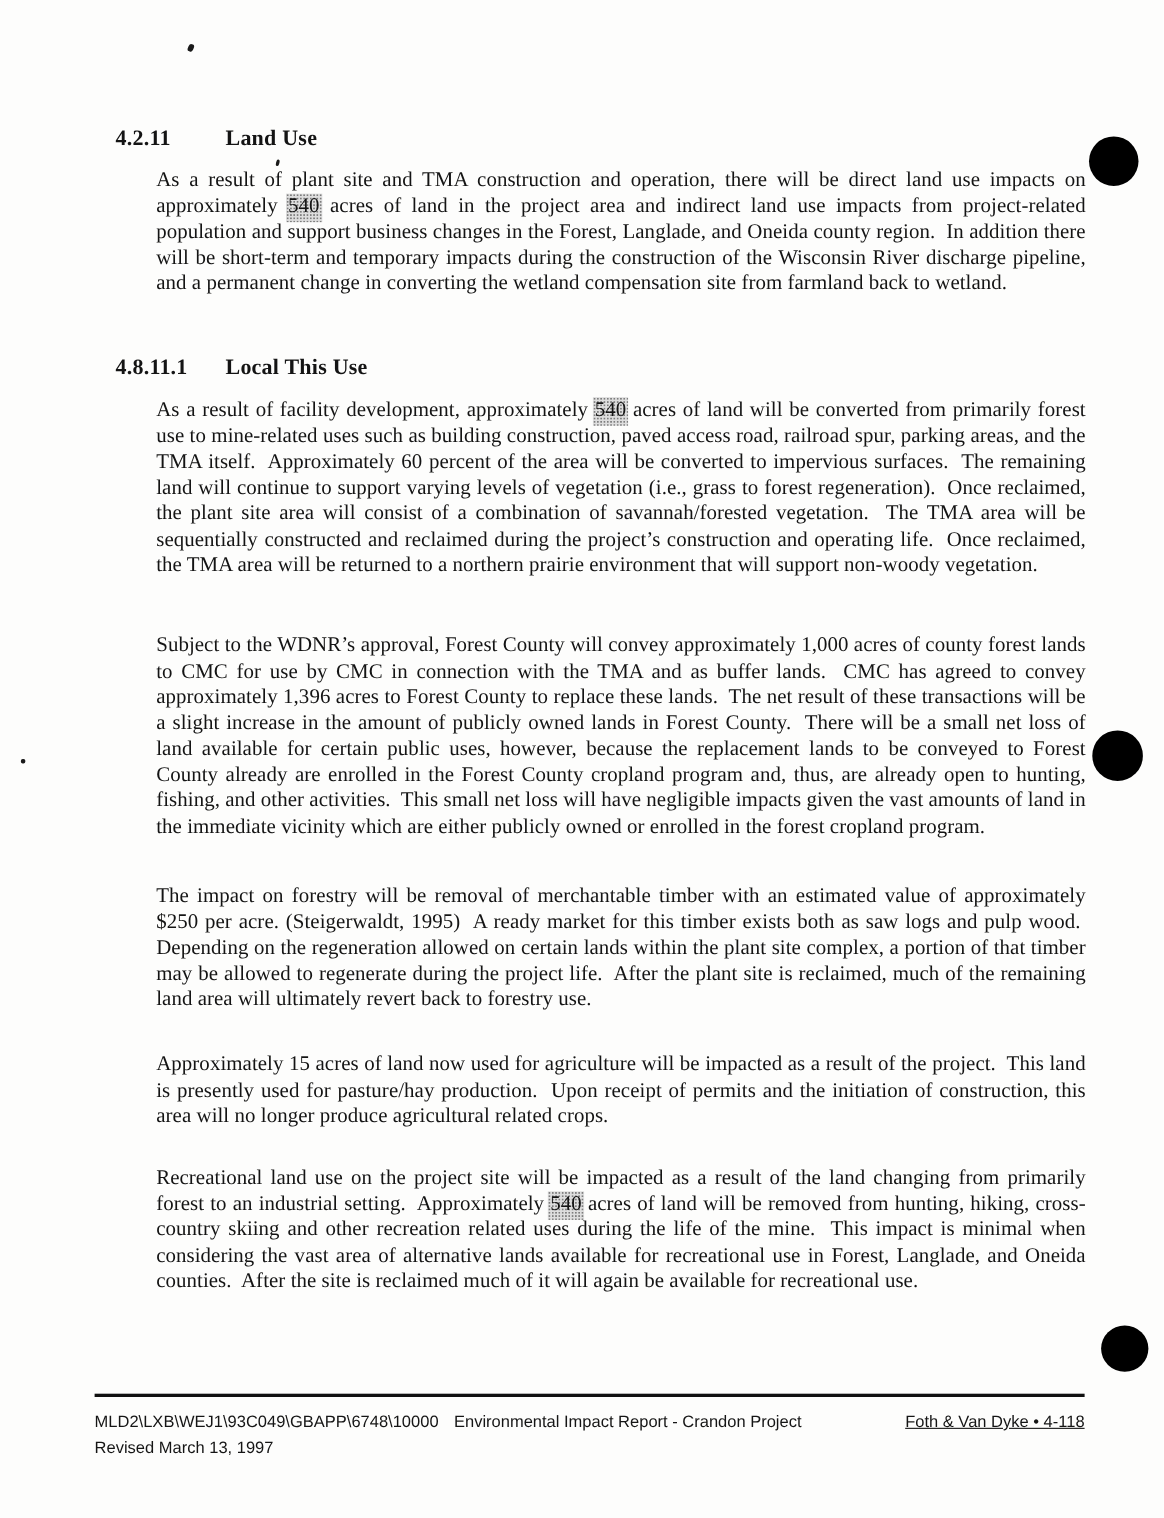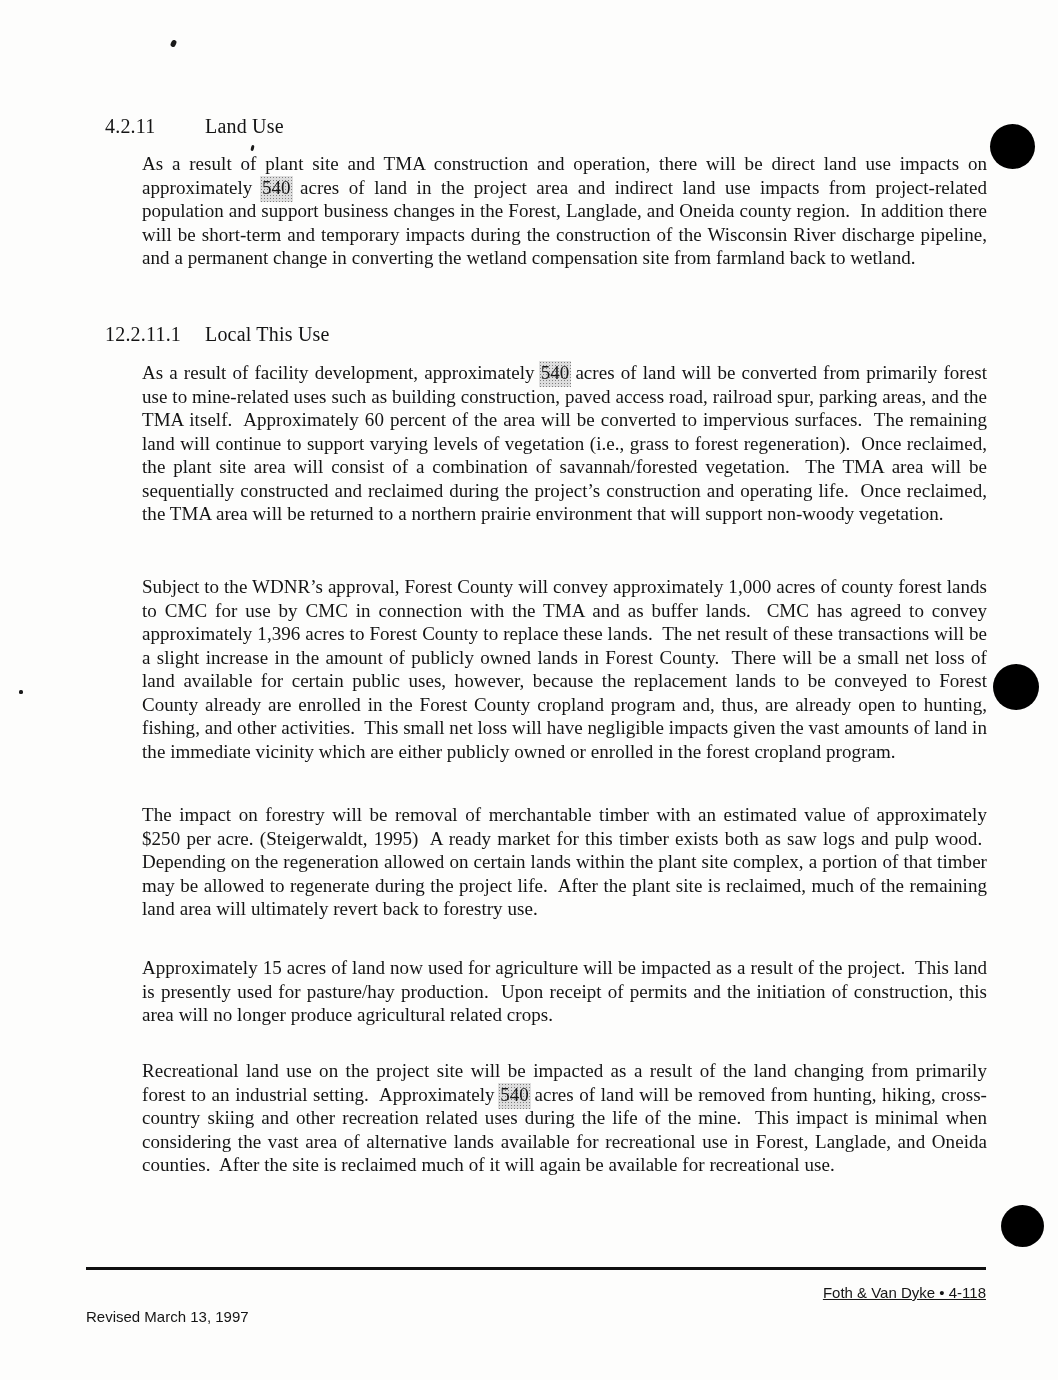--- a/index.html
+++ b/index.html
@@ -14,21 +14,21 @@
     background: #fdfdfc;
     overflow: hidden;
     font-family: "Liberation Serif", "DejaVu Serif", serif;
     color: #141414;
   }
   .heading {
     position: absolute;
     left: 105px;
     width: 845px;
     font-size: 20px;
-    font-weight: normal;
+    font-weight: bold;
     letter-spacing: 0.2px;
     white-space: nowrap;
   }
   .heading .hnum {
     display: inline-block;
     width: 100px;
   }
   .para {
     position: absolute;
     left: 105px;
@@ -81,30 +81,33 @@
 
 <div class="page">
 
   <div class="heading" style="top:115px">
     <span class="hnum">4.2.11</span><span class="htitle">Land Use</span>
   </div>
 
   <div class="para" style="top:152px"><span>As a result of plant site and TMA construction and operation, there will be direct land use impacts on approximately </span><span class="hl">540</span><span> acres of land in the project area and indirect land use impacts from project-related population and support business changes in the Forest, Langlade, and Oneida county region.&nbsp; In addition there will be short-term and temporary impacts during the construction of the Wisconsin River discharge pipeline, and a permanent change in converting the wetland compensation site from farmland back to wetland.</span></div>
 
   <div class="heading" style="top:323px">
-    <span class="hnum">12.2.11.1</span><span class="htitle">Local This Use</span>
+    <span class="hnum">4.8.11.1</span><span class="htitle">Local This Use</span>
   </div>
 
   <div class="para" style="top:361px"><span>As a result of facility development, approximately </span><span class="hl">540</span><span> acres of land will be converted from primarily forest use to mine-related uses such as building construction, paved access road, railroad spur, parking areas, and the TMA itself.&nbsp; Approximately 60 percent of the area will be converted to impervious surfaces.&nbsp; The remaining land will continue to support varying levels of vegetation (i.e., grass to forest regeneration).&nbsp; Once reclaimed, the plant site area will consist of a combination of savannah/forested vegetation.&nbsp; The TMA area will be sequentially constructed and reclaimed during the project’s construction and operating life.&nbsp; Once reclaimed, the TMA area will be returned to a northern prairie environment that will support non-woody vegetation.</span></div>
   <div class="para" style="top:575px"><span>Subject to the WDNR’s approval, Forest County will convey approximately 1,000 acres of county forest lands to CMC for use by CMC in connection with the TMA and as buffer lands.&nbsp; CMC has agreed to convey approximately 1,396 acres to Forest County to replace these lands.&nbsp; The net result of these transactions will be a slight increase in the amount of publicly owned lands in Forest County.&nbsp; There will be a small net loss of land available for certain public uses, however, because the replacement lands to be conveyed to Forest County already are enrolled in the Forest County cropland program and, thus, are already open to hunting, fishing, and other activities.&nbsp; This small net loss will have negligible impacts given the vast amounts of land in the immediate vicinity which are either publicly owned or enrolled in the forest cropland program.</span></div>
   <div class="para" style="top:803px"><span>The impact on forestry will be removal of merchantable timber with an estimated value of approximately $250 per acre. (Steigerwaldt, 1995)&nbsp; A ready market for this timber exists both as saw logs and pulp wood.&nbsp; Depending on the regeneration allowed on certain lands within the plant site complex, a portion of that timber may be allowed to regenerate during the project life.&nbsp; After the plant site is reclaimed, much of the remaining land area will ultimately revert back to forestry use.</span></div>
   <div class="para" style="top:956px"><span>Approximately 15 acres of land now used for agriculture will be impacted as a result of the project.&nbsp; This land is presently used for pasture/hay production.&nbsp; Upon receipt of permits and the initiation of construction, this area will no longer produce agricultural related crops.</span></div>
   <div class="para" style="top:1059px"><span>Recreational land use on the project site will be impacted as a result of the land changing from primarily forest to an industrial setting.&nbsp; Approximately </span><span class="hl">540</span><span> acres of land will be removed from hunting, hiking, cross-country skiing and other recreation related uses during the life of the mine.&nbsp; This impact is minimal when considering the vast area of alternative lands available for recreational use in Forest, Langlade, and Oneida counties.&nbsp; After the site is reclaimed much of it will again be available for recreational use.</span></div>
 
   <div class="footer-rule"></div>
+  <div class="footer-text footer-line1">
+    <span class="fpath">MLD2\LXB\WEJ1\93C049\GBAPP\6748\10000</span><span>Environmental Impact Report - Crandon Project</span>
+  </div>
   <div class="footer-text footer-right">Foth &amp; Van Dyke • 4-118</div>
   <div class="footer-text footer-line2">Revised March 13, 1997</div>
 
   <div class="punch-dot" style="left:990px;  top:124px;  width:45px; height:45px;"></div>
   <div class="punch-dot" style="left:993px;  top:664px;  width:46px; height:46px;"></div>
   <div class="punch-dot" style="left:1001px; top:1205px; width:43px; height:42px;"></div>
 
   <div class="speck" style="left:171px; top:40px;  width:5px; height:7px; transform:rotate(25deg);"></div>
   <div class="speck" style="left:251px; top:145px; width:3px; height:6px; transform:rotate(15deg);"></div>
   <div class="speck" style="left:19px;  top:690px; width:4px; height:4px;"></div>

